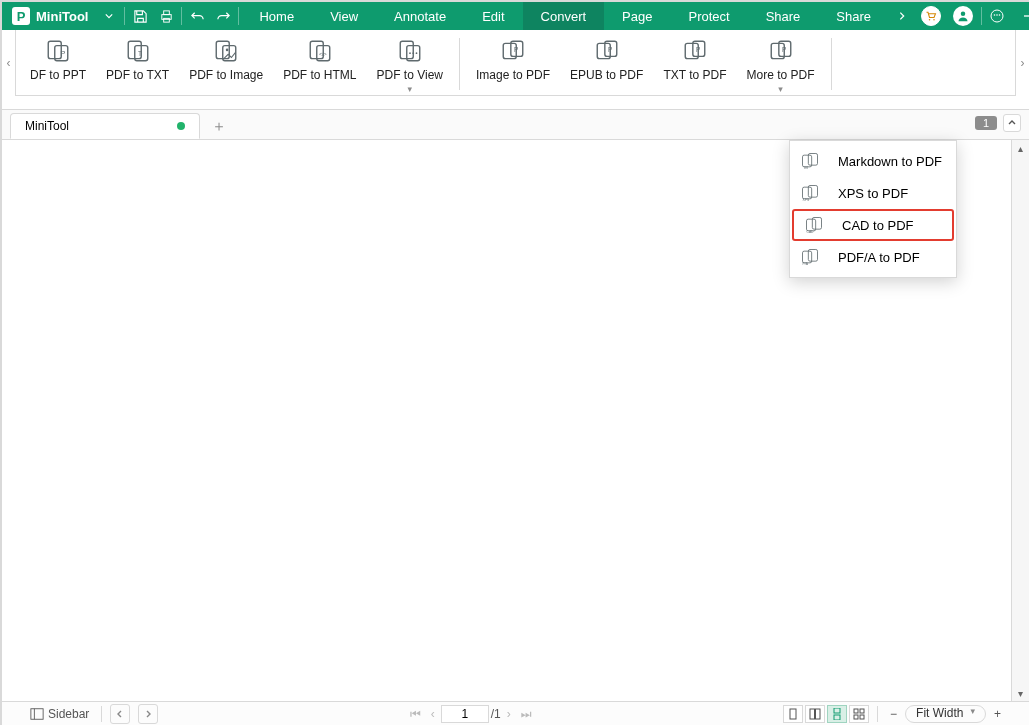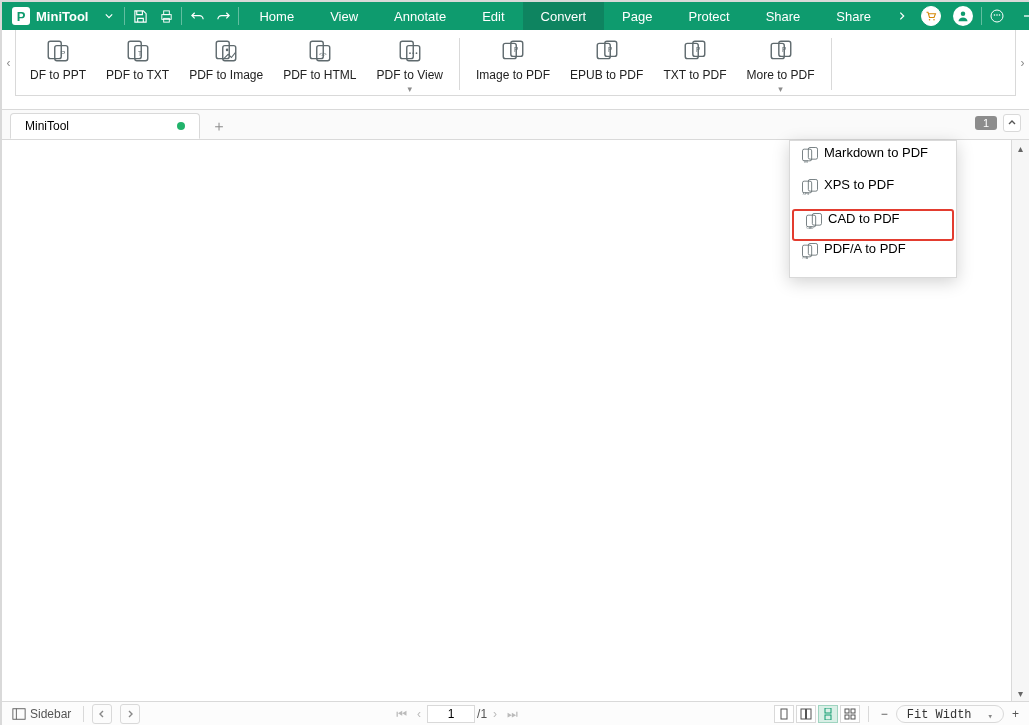--- a/index.html
+++ b/index.html
@@ -60,33 +60,33 @@
 
   
   .docarea{position:relative;height:calc(725px - 28px - 66px - 14px - 30px - 24px - 2px);display:flex;background:#fff;}
   .canvas{flex:1;background:#fff;}
   .vscroll{width:18px;background:#f6f6f6;border-left:1px solid var(--border);display:flex;flex-direction:column;align-items:center;}
   .vscroll .arr{height:16px;display:flex;align-items:center;justify-content:center;color:#666;cursor:pointer;width:100%;font-size:10px;}
   .vscroll .track{flex:1;}
 
   
   .dropdown{position:absolute;top:0;left:787px;width:168px;background:#fff;border:1px solid var(--border);box-shadow:0 4px 16px rgba(0,0,0,.18);padding:4px 0;z-index:20;}
-  .dd-item{display:flex;align-items:flex-start;gap:4px;height:32px;padding:0 10px;cursor:pointer;font-size:13px;}
+  .dd-item{display:flex;align-items:center;gap:18px;height:32px;padding:0 10px;cursor:pointer;font-size:13px;}
   .dd-item.highlight{border:2px solid var(--red);border-radius:3px;margin:0 2px;height:32px;}
   .dd-ico{width:20px;height:20px;color:var(--icon-gray);flex-shrink:0;}
 
   
-  .status{display:flex;align-items:center;height:24px;background:#fcfcfc;border-top:1px solid var(--border);font-size:12px;color:#333;padding:0 6px;gap:8px;}
+  .status{display:flex;align-items:center;height:24px;background:#fcfcfc;border-top:1px solid var(--border);font-size:12px;color:#333;padding:0 24px;gap:8px;}
   .st-btn{display:flex;align-items:center;justify-content:center;height:20px;padding:0 4px;cursor:pointer;color:#555;border-radius:3px;}
   .st-btn.box{border:1px solid var(--border);width:20px;}
   .st-sep{width:1px;height:16px;background:var(--border);}
   .page-ctrl{display:flex;align-items:center;gap:2px;margin:0 auto;}
   .page-input{width:48px;height:18px;border:1px solid var(--border);text-align:center;font-size:12px;}
   .zoom{display:flex;align-items:center;gap:4px;}
-  .zoom-sel{display:flex;align-items:flex-end;gap:16px;border:1px solid var(--border);border-radius:10px;height:18px;padding:0 10px;cursor:pointer;font-family:Liberation Mono, monospace;}
+  .zoom-sel{display:flex;align-items:flex-start;gap:7px;border:1px solid var(--border);border-radius:10px;height:18px;padding:0 10px;cursor:pointer;}
   .layout-btns{display:flex;gap:2px;align-items:center;}
   .layout-btn{width:20px;height:18px;border:1px solid var(--border);display:flex;align-items:center;justify-content:center;cursor:pointer;background:#fff;}
   .layout-btn.active{background:#d9efe6;border-color:#9fd4c0;}
 
 </style>
 </head>
 <body>
 
 <div class="titlebar">
   <div class="left">

